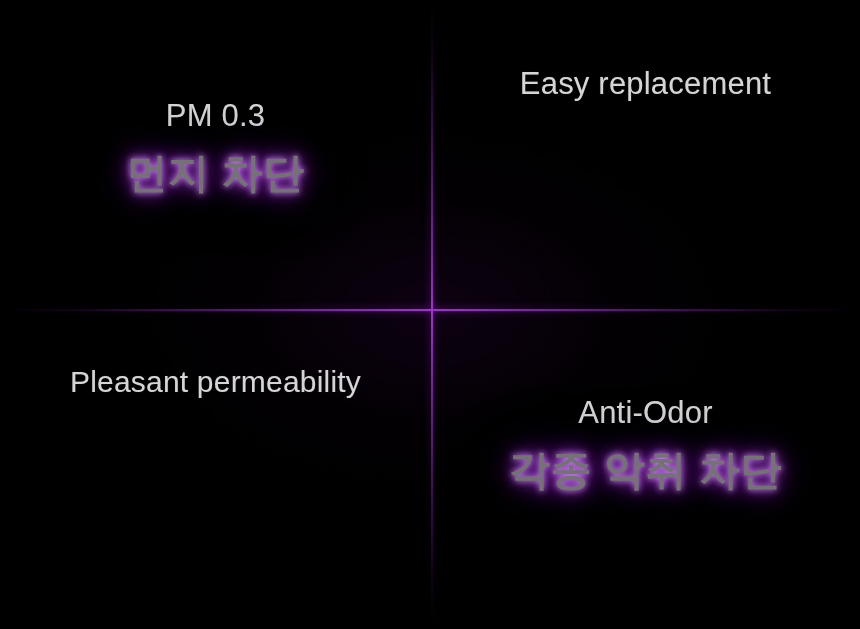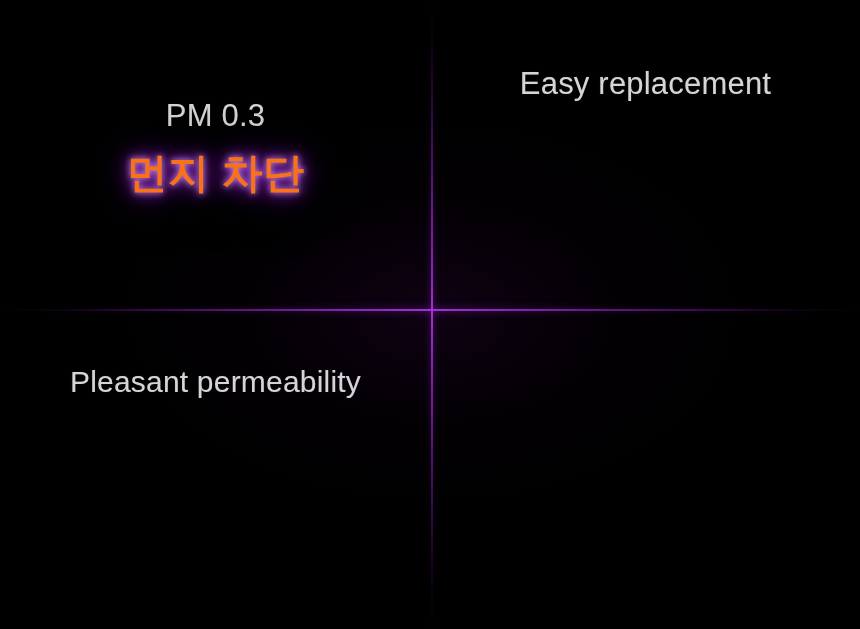--- a/index.html
+++ b/index.html
@@ -117,21 +117,21 @@
     font-weight: 300;
     letter-spacing: 0.2px;
     line-height: 1;
     white-space: nowrap;
     text-shadow: 0 0 1px rgba(255,255,255,0.25);
     margin-bottom: 20px;
   }
   .q-bl .label-en { font-size: 30px; }
 
   .label-ko {
-    color: #f97316;
+    color: #737373;
     font-size: 41px;
     font-weight: 700;
     letter-spacing: 0.5px;
     line-height: 1.08;
     white-space: nowrap;
     text-shadow:
       0 0 6px rgba(216,150,255,0.95),
       0 0 14px rgba(173,60,226,0.95),
       0 0 26px rgba(134,26,186,0.90),
       0 0 42px rgba(102,14,146,0.75),
@@ -159,16 +159,18 @@
 
     <div class="quadrant q-tr">
       <div class="label-en">Easy replacement</div>
     </div>
 
     <div class="quadrant q-bl">
       <div class="label-en">Pleasant permeability</div>
     </div>
 
     <div class="quadrant q-br">
+      <div class="label-en">Anti-Odor</div>
+      <div class="label-ko">각종 악취 차단</div>
     </div>
 
   </div>
 </div>
 
 </body></html>

